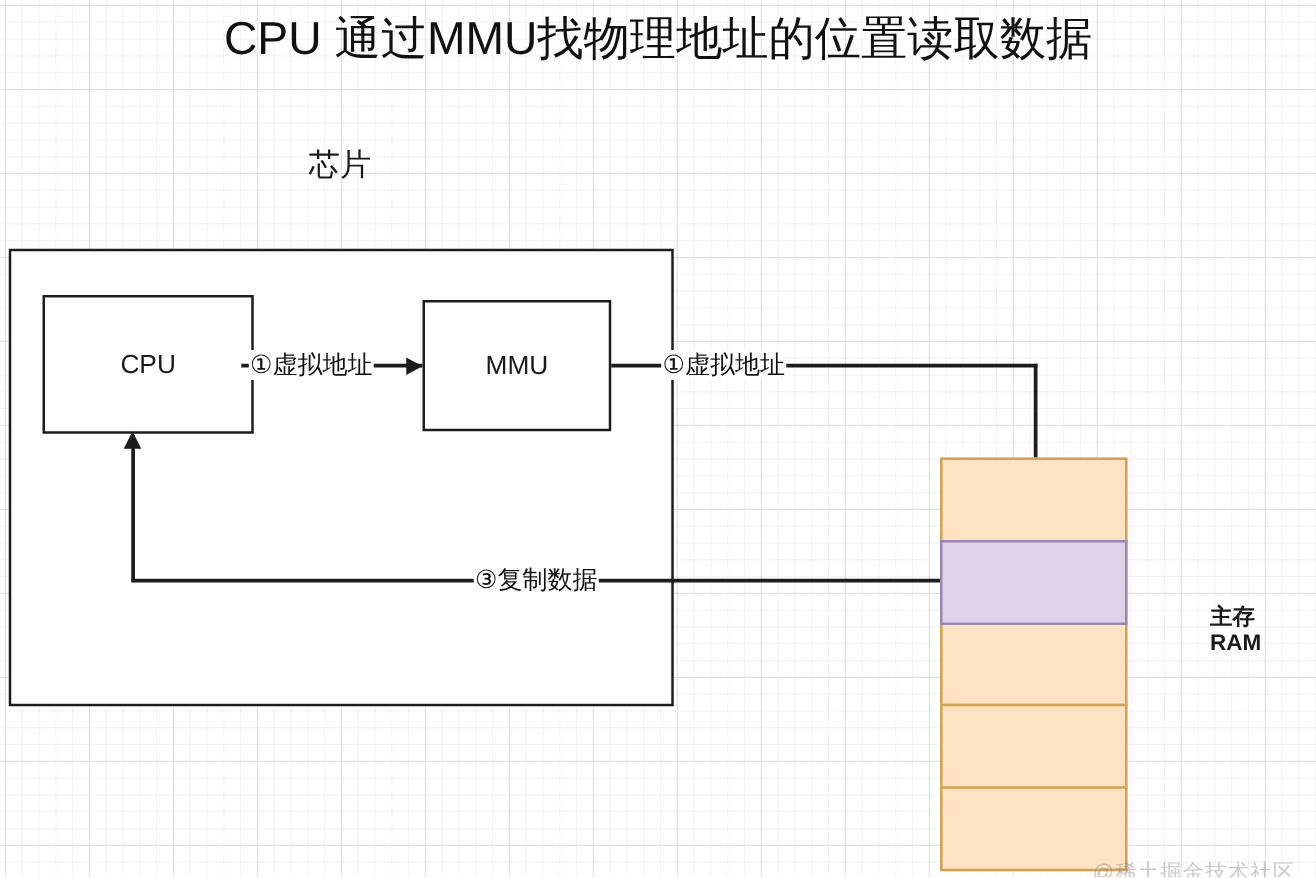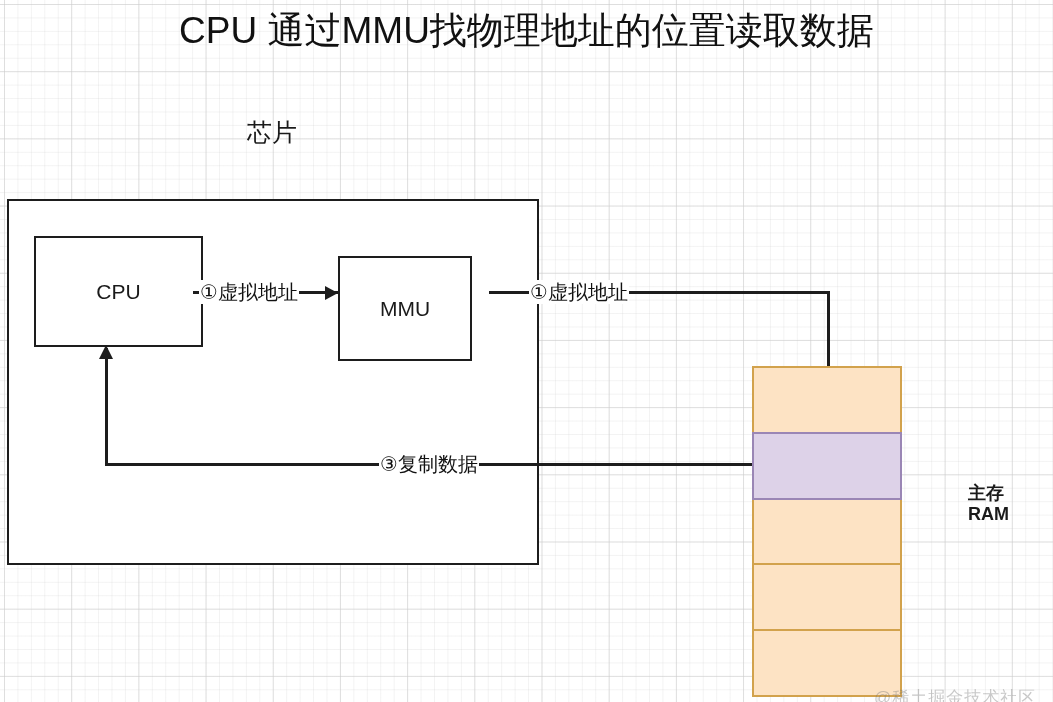--- a/index.html
+++ b/index.html
@@ -67,22 +67,22 @@
   #cpu-box {
     left: 24px;
     top: 236px;
     width: 169px;
     height: 111px;
     border: 2.5px solid #1d1d1d;
     margin-left: 10px;
   }
   #mmu-box {
     left: 338px;
-    top: 256px;
-    width: 134px;
+    top: 240px;
+    width: 151px;
     height: 105px;
     border: 2.5px solid #1d1d1d;
   }
   .box-label {
     position: absolute;
     left: 0;
     right: 0;
     top: 50%;
     transform: translateY(-50%);
     text-align: center;

